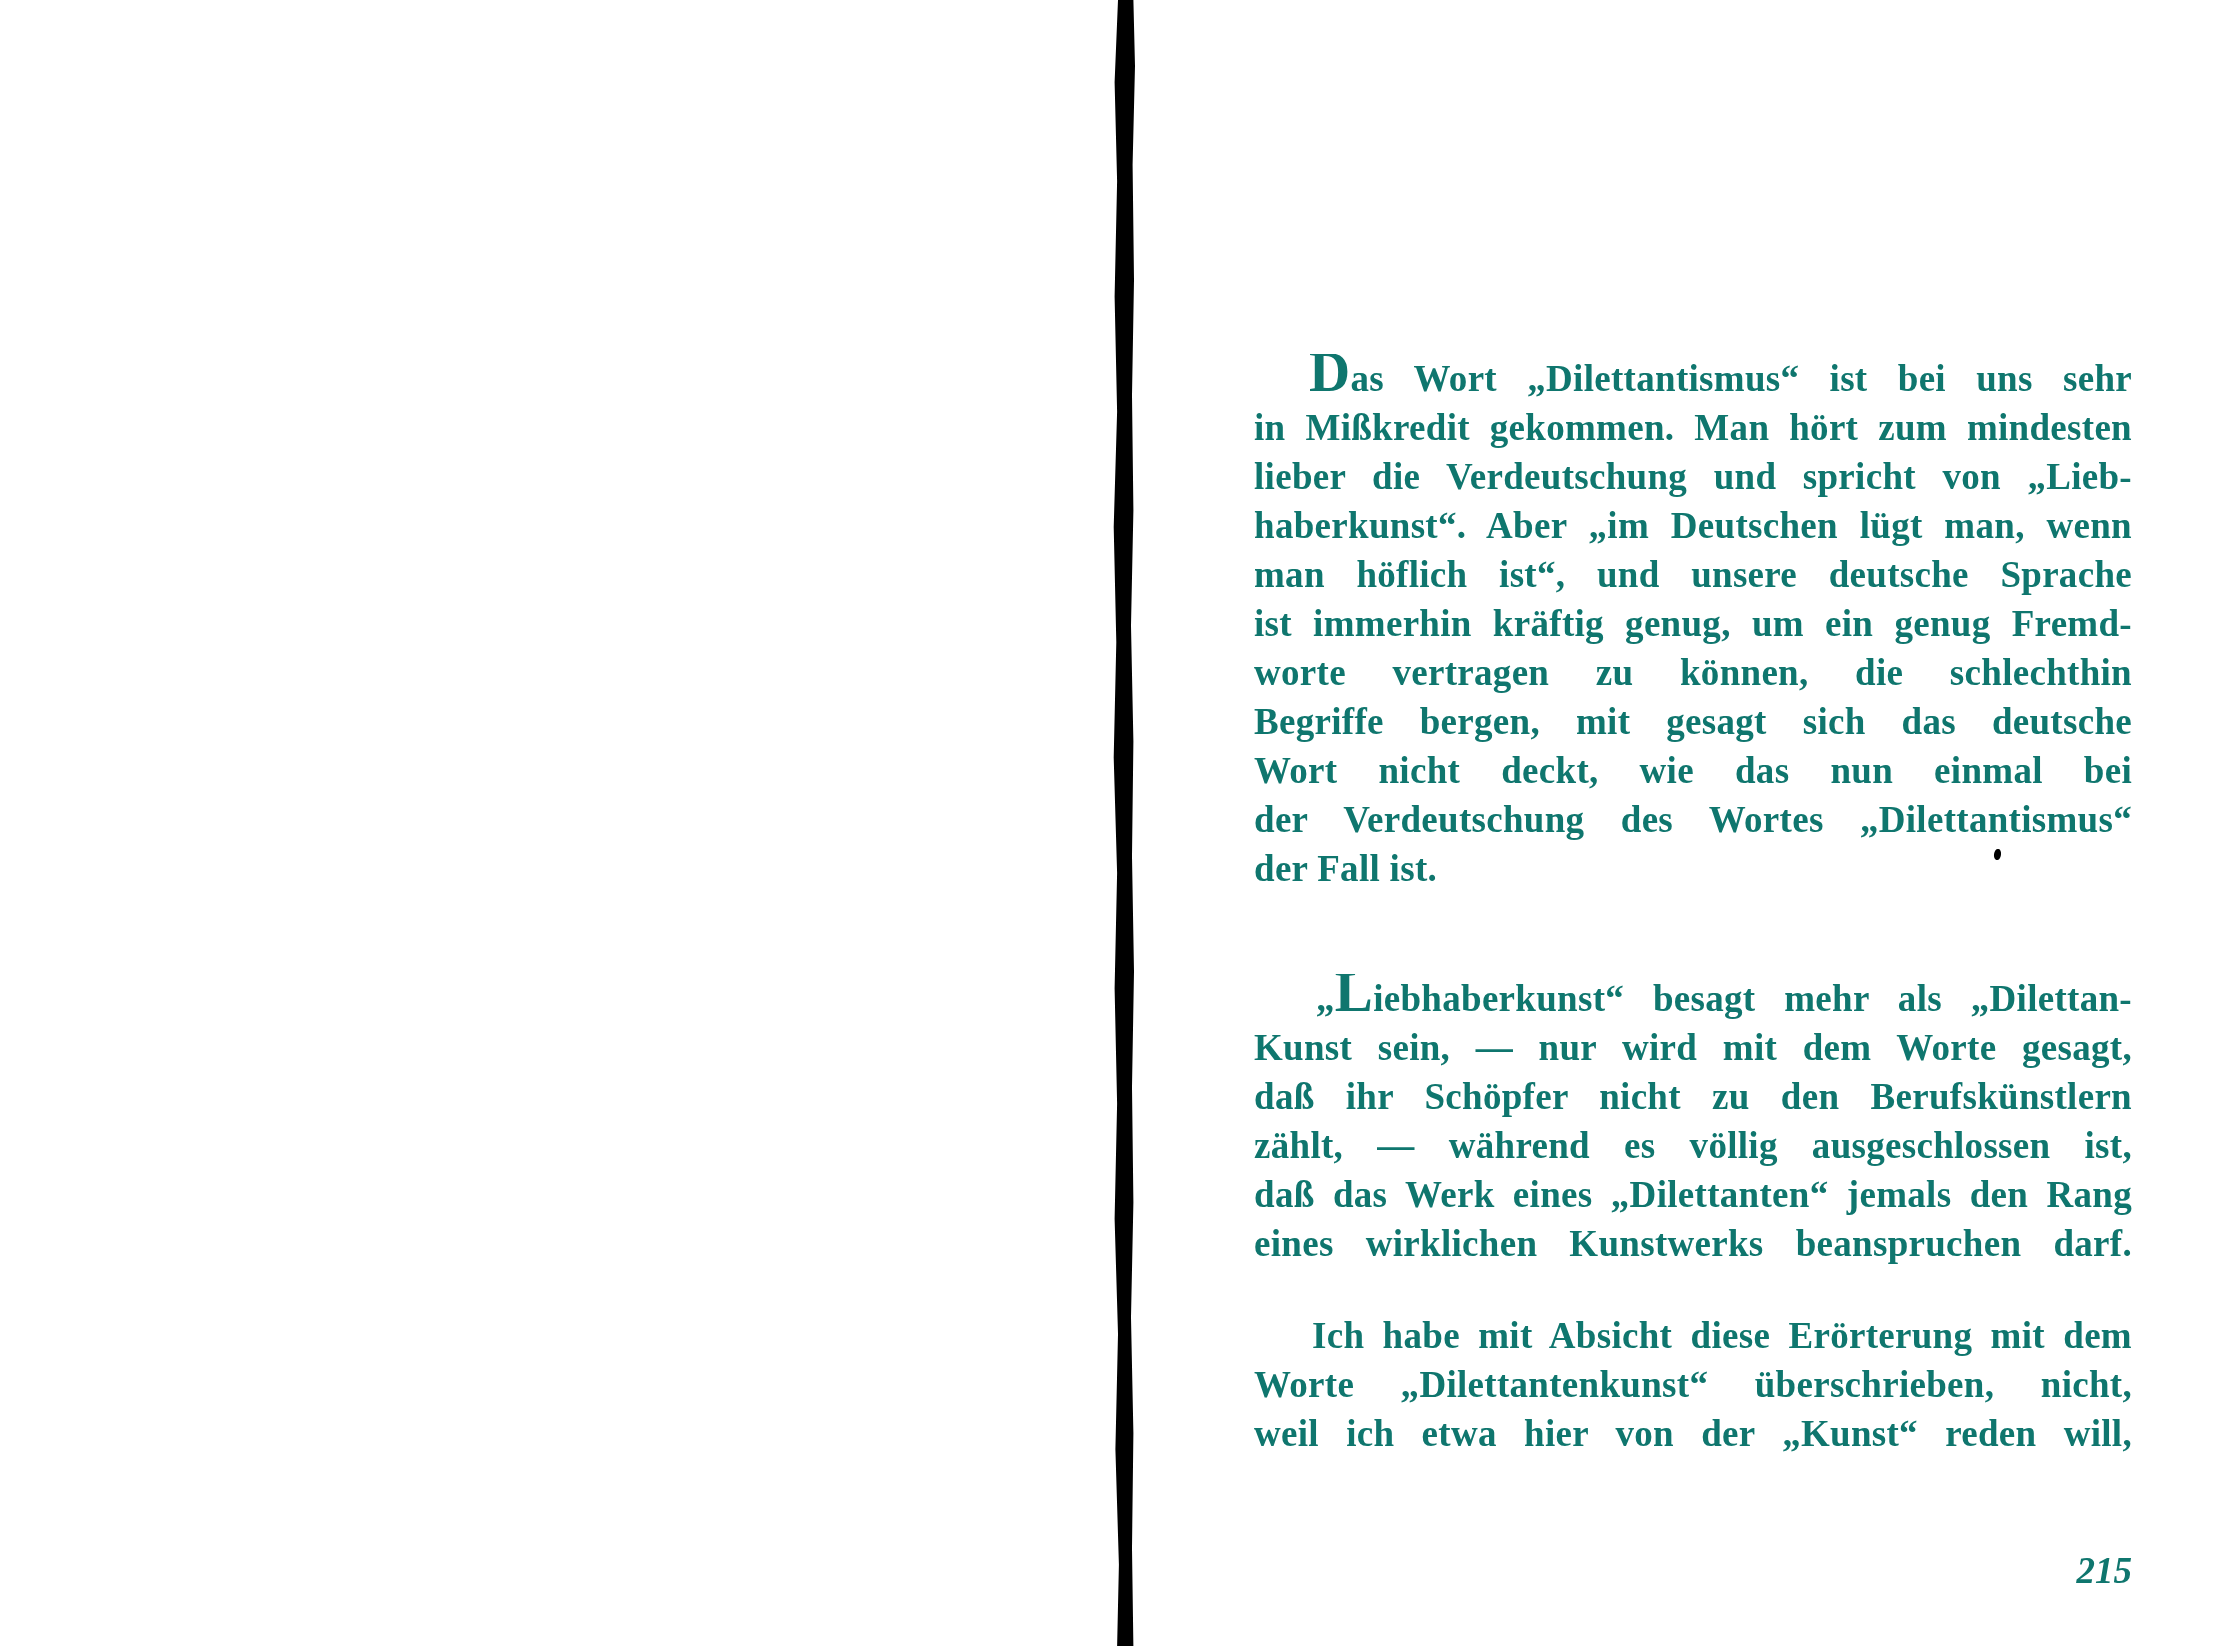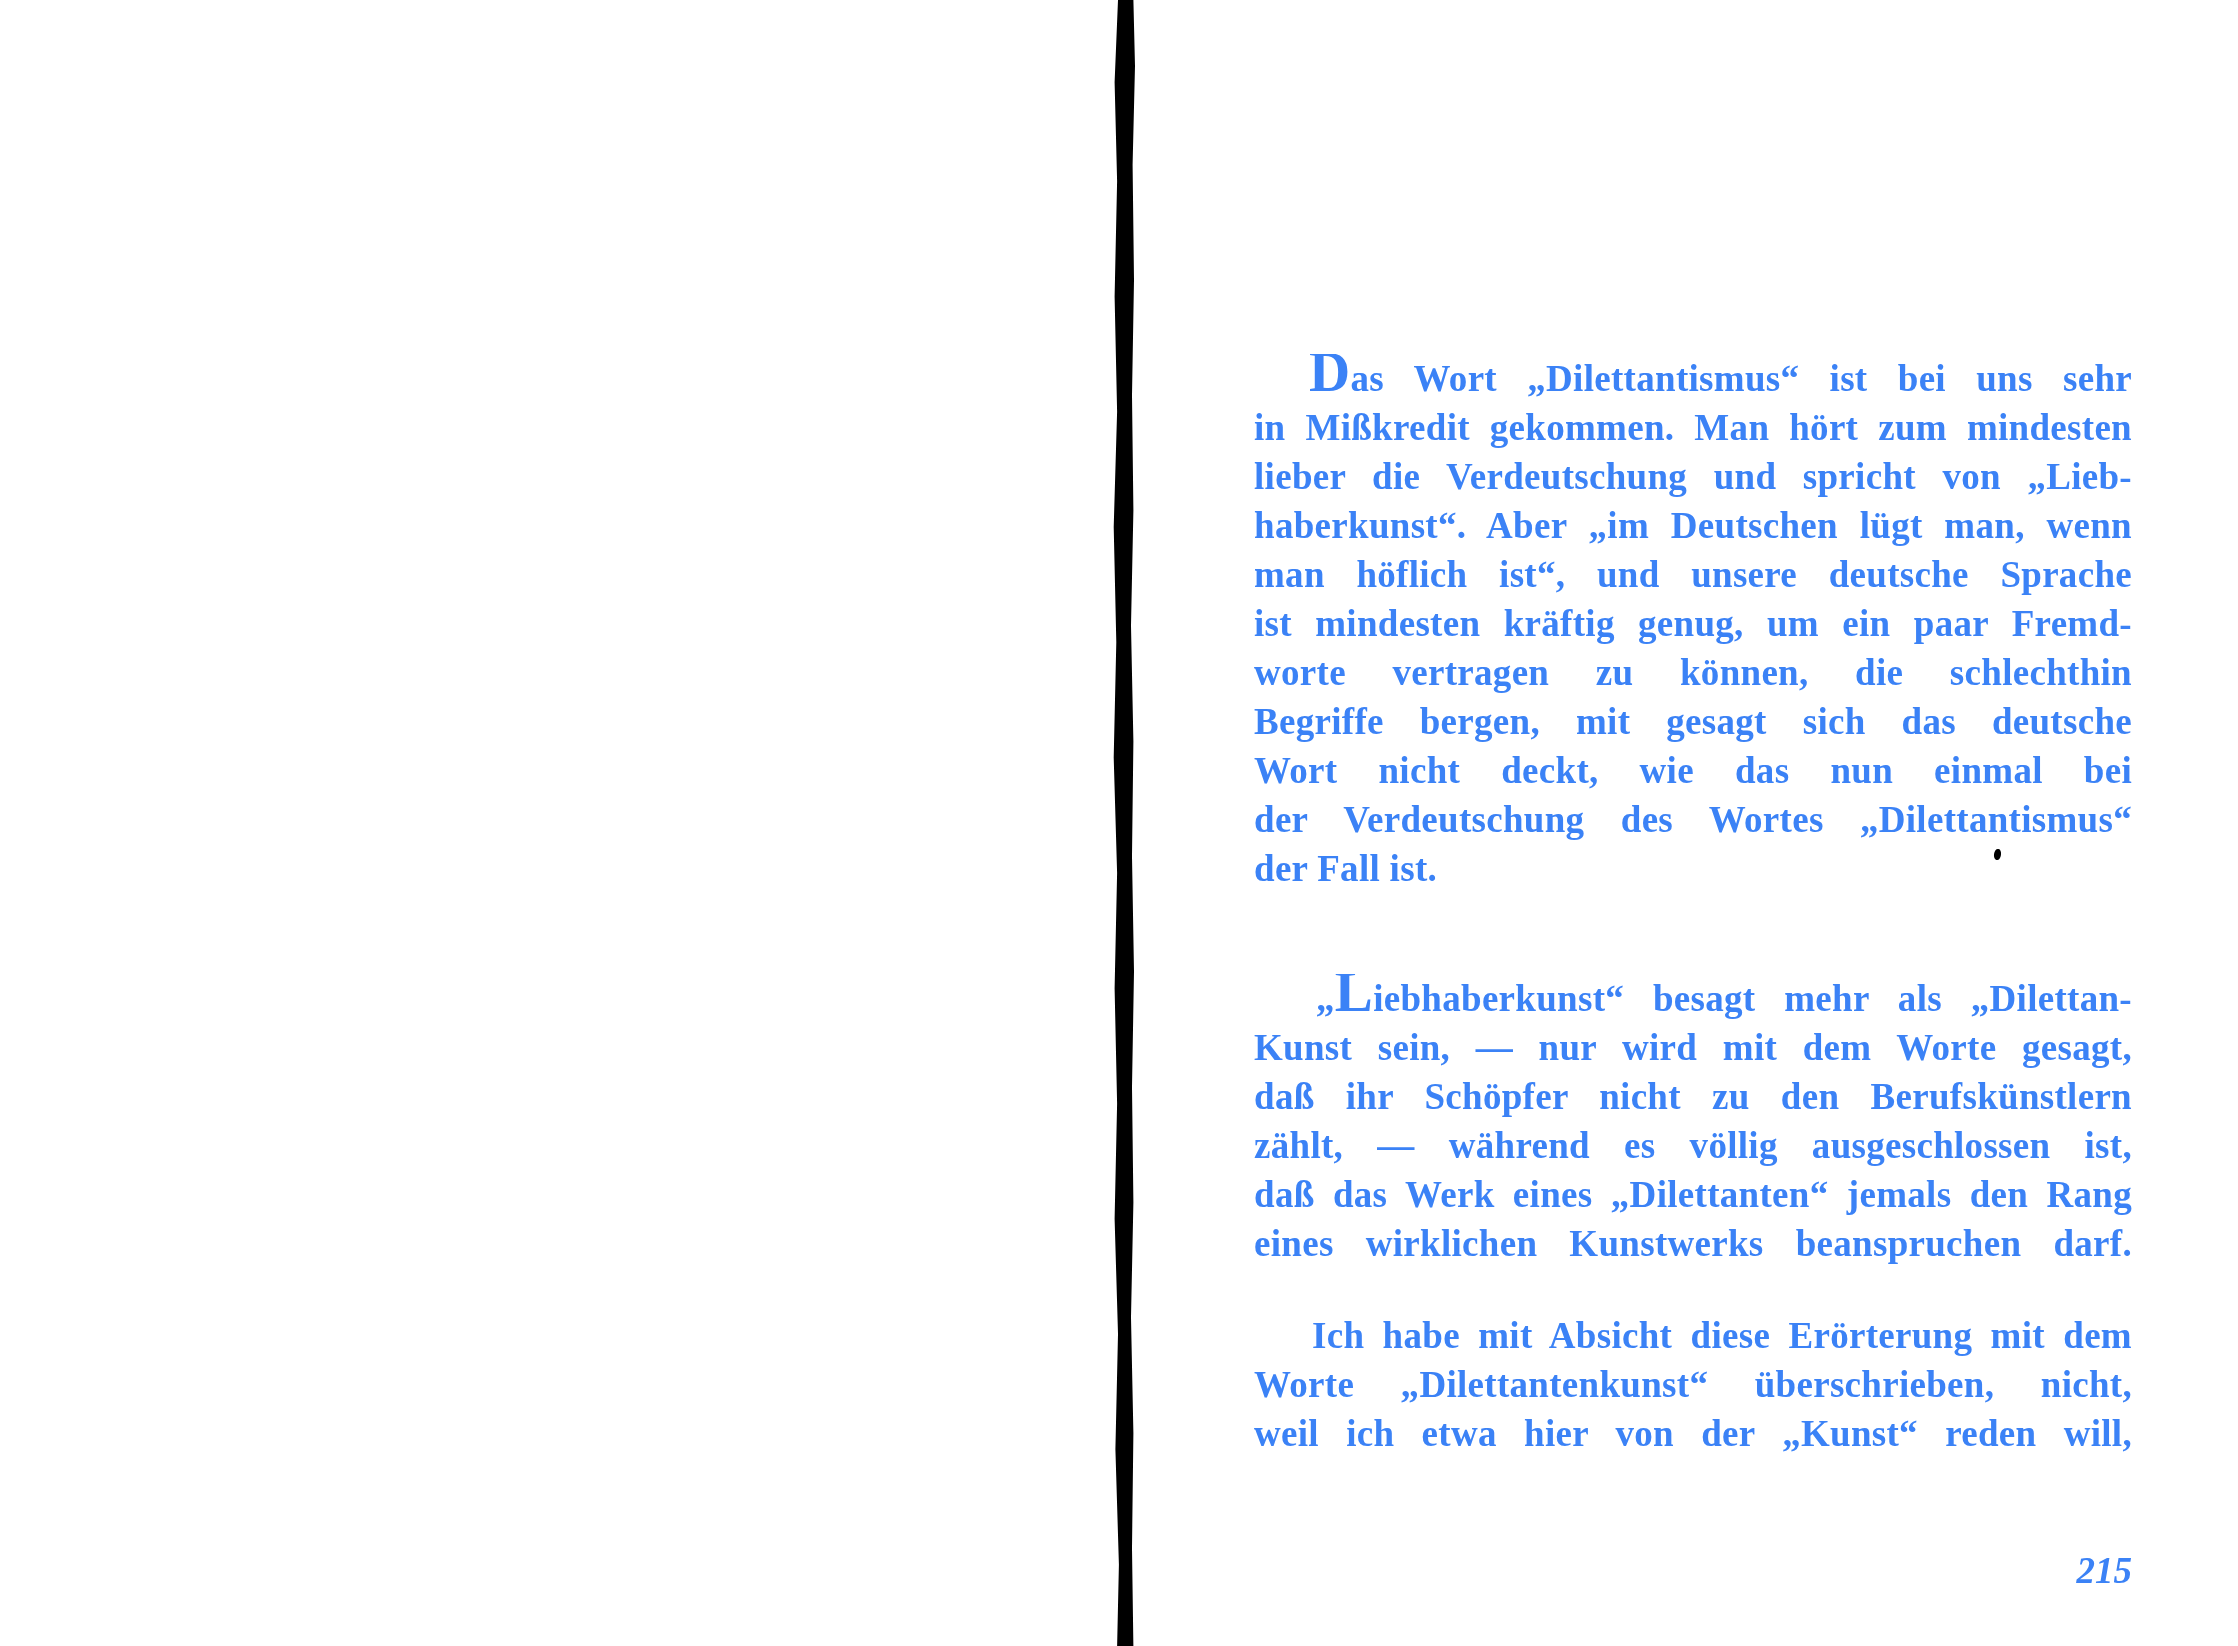--- a/index.html
+++ b/index.html
@@ -3,21 +3,21 @@
 <meta charset="utf-8">
 <style>
   html,body{margin:0;padding:0;background:#ffffff;}
   .screen{
     position:relative;
     width:2239px;
     height:1647px;
     background:#ffffff;
     overflow:hidden;
     font-family:"Liberation Serif","DejaVu Serif",serif;
-    color:#3b82f6;
+    color:#0f766e;
   }
   
   .gutter{
     position:absolute;
     left:1112px;
     top:0;
     width:24px;
     height:1647px;
     background:#000;
     clip-path:polygon(
@@ -87,21 +87,21 @@
   <div class="gutter"></div>
 
   <div class="page-body">
 
     <div class="para para1">
       <div class="line first p1"><span class="initial">D</span><span>as Wort „Dilettantismus“ ist bei uns sehr</span></div>
       <div class="line">in Mißkredit gekommen. Man hört zum mindesten</div>
       <div class="line">lieber die Verdeutschung und spricht von „Lieb-</div>
       <div class="line">haberkunst“. Aber „im Deutschen lügt man, wenn</div>
       <div class="line">man höflich ist“, und unsere deutsche Sprache</div>
-      <div class="line">ist mindesten kräftig genug, um ein paar Fremd-</div>
+      <div class="line">ist immerhin kräftig genug, um ein genug Fremd-</div>
       <div class="line">worte vertragen zu können, die schlechthin</div>
       <div class="line">Begriffe bergen, mit gesagt sich das deutsche</div>
       <div class="line">Wort nicht deckt, wie das nun einmal bei</div>
       <div class="line">der Verdeutschung des Wortes „Dilettantismus“</div>
       <div class="line short">der Fall ist.</div>
     </div>
 
     <div class="para para2">
       <div class="line first p2"><span>„</span><span class="initial">L</span><span>iebhaberkunst“ besagt mehr als „Dilettan-</span></div>
       <div class="line">Kunst sein, — nur wird mit dem Worte gesagt,</div>

